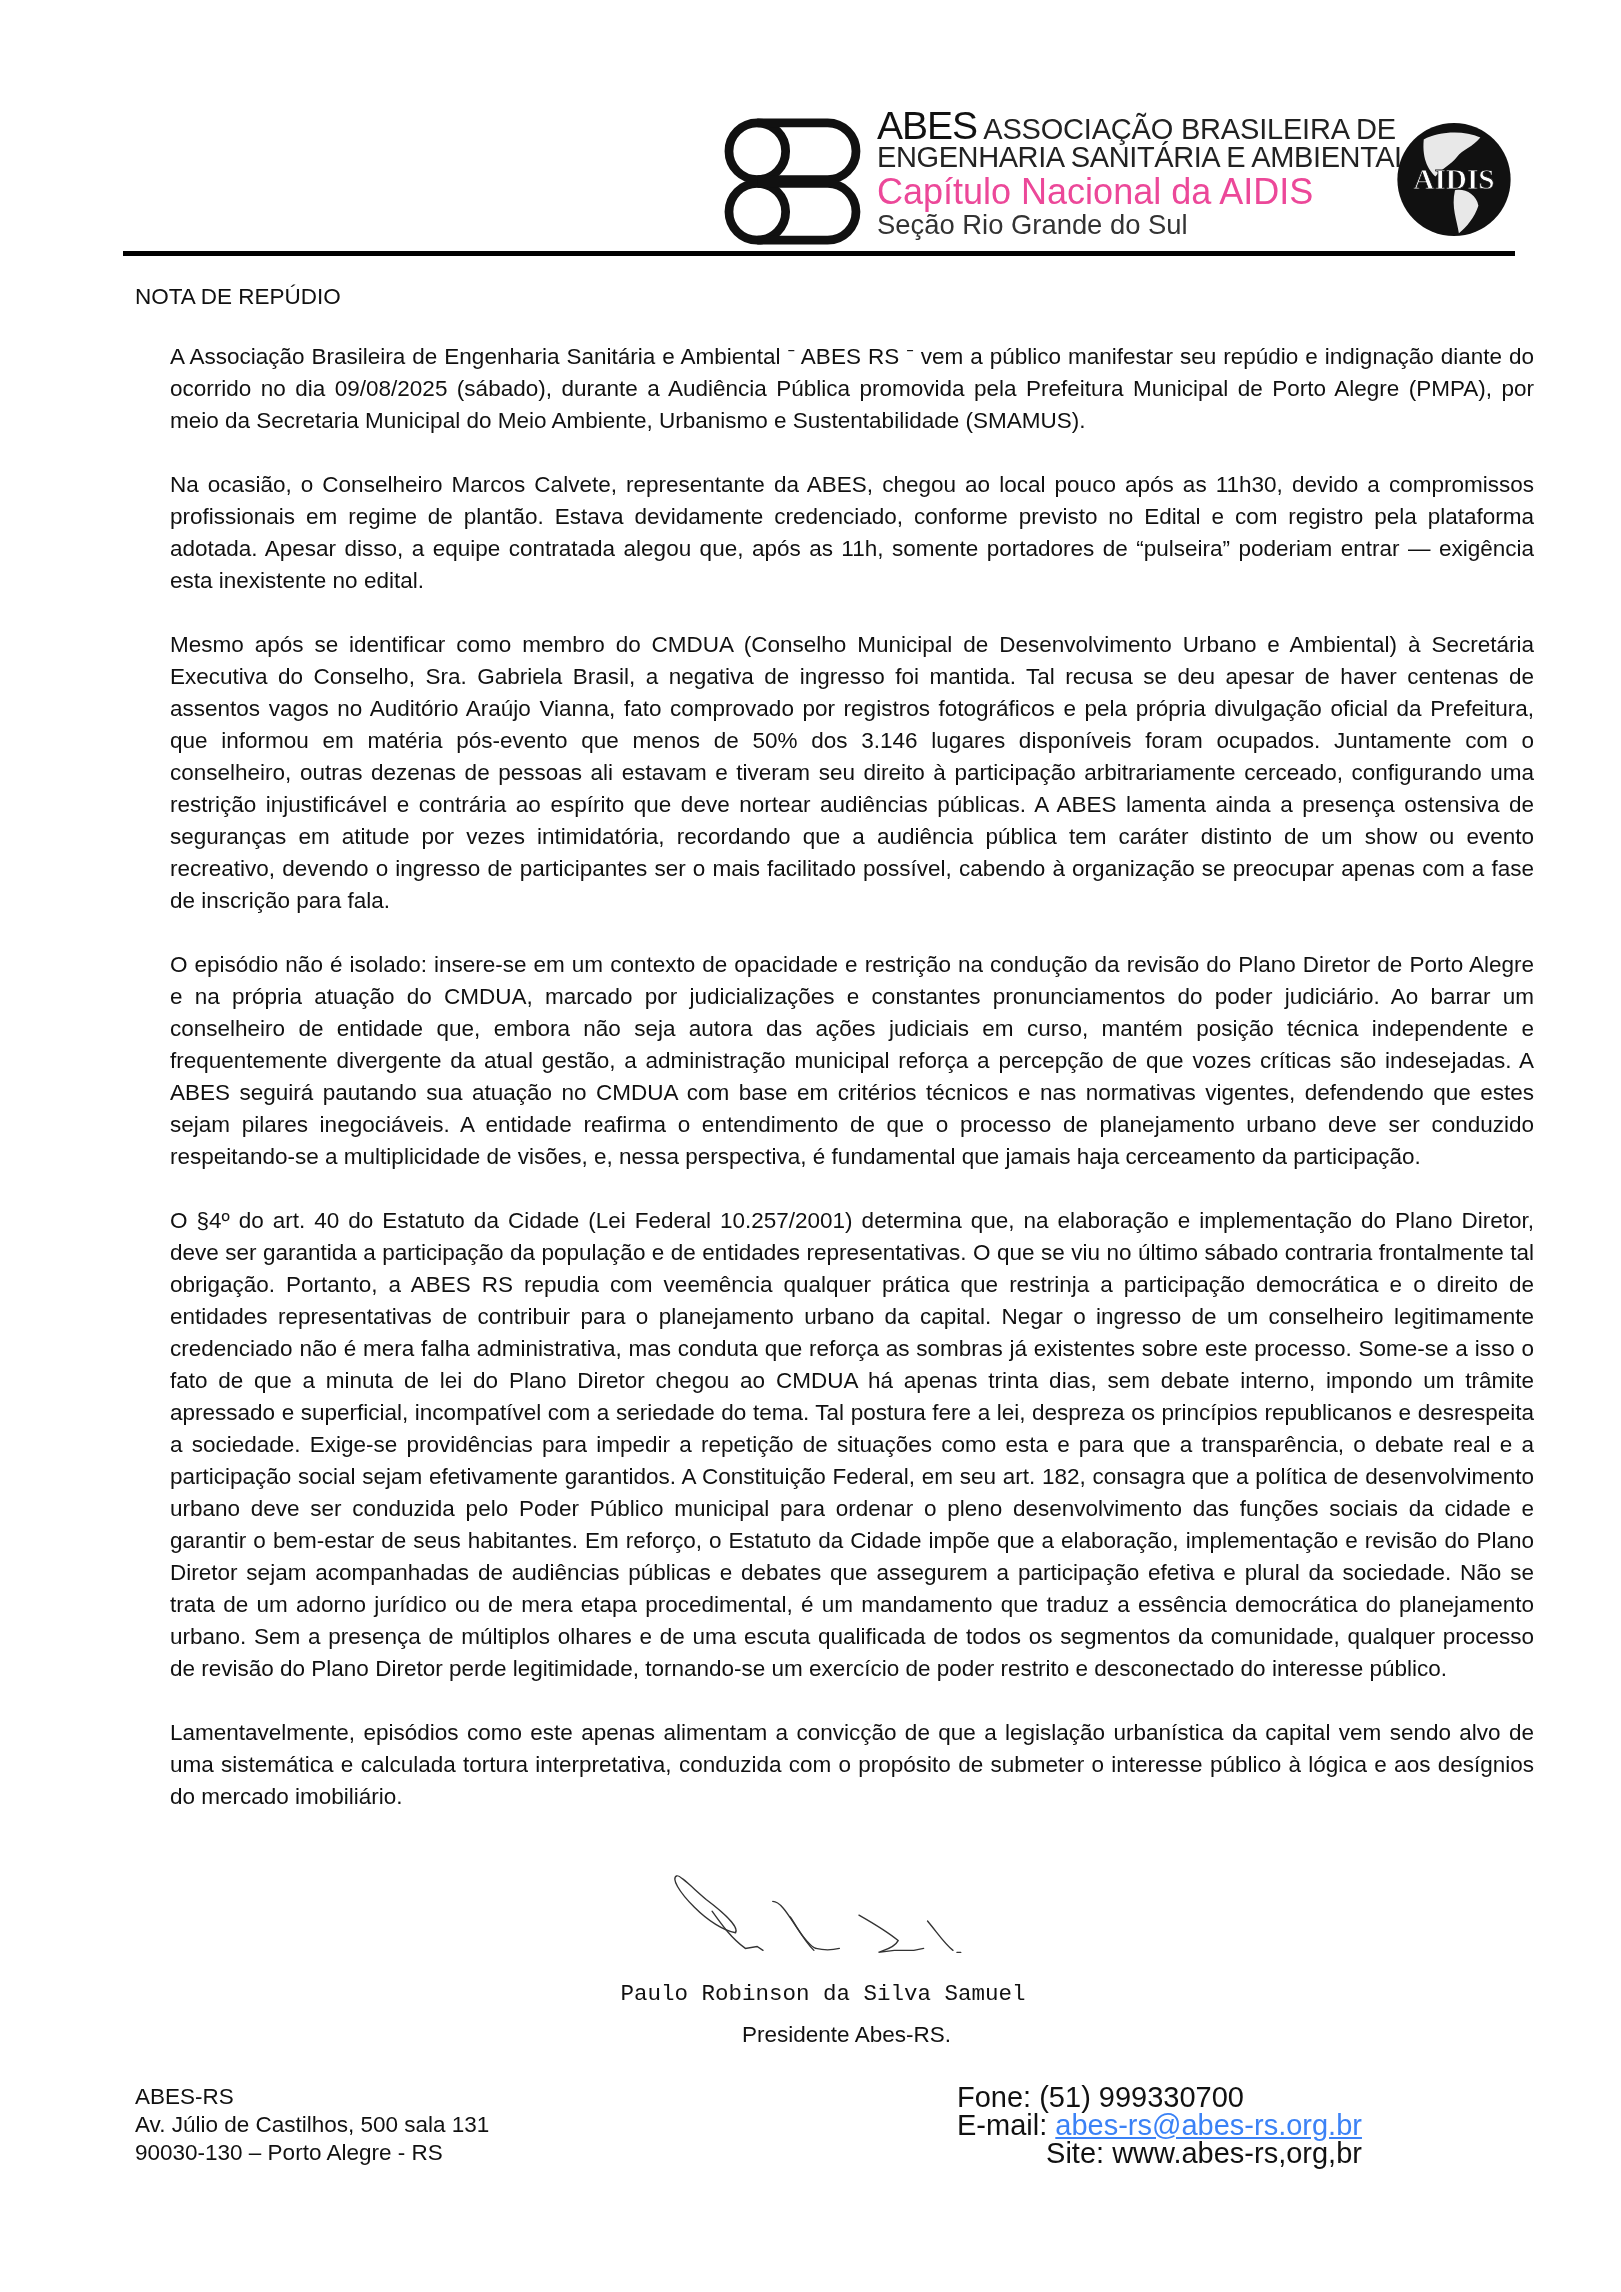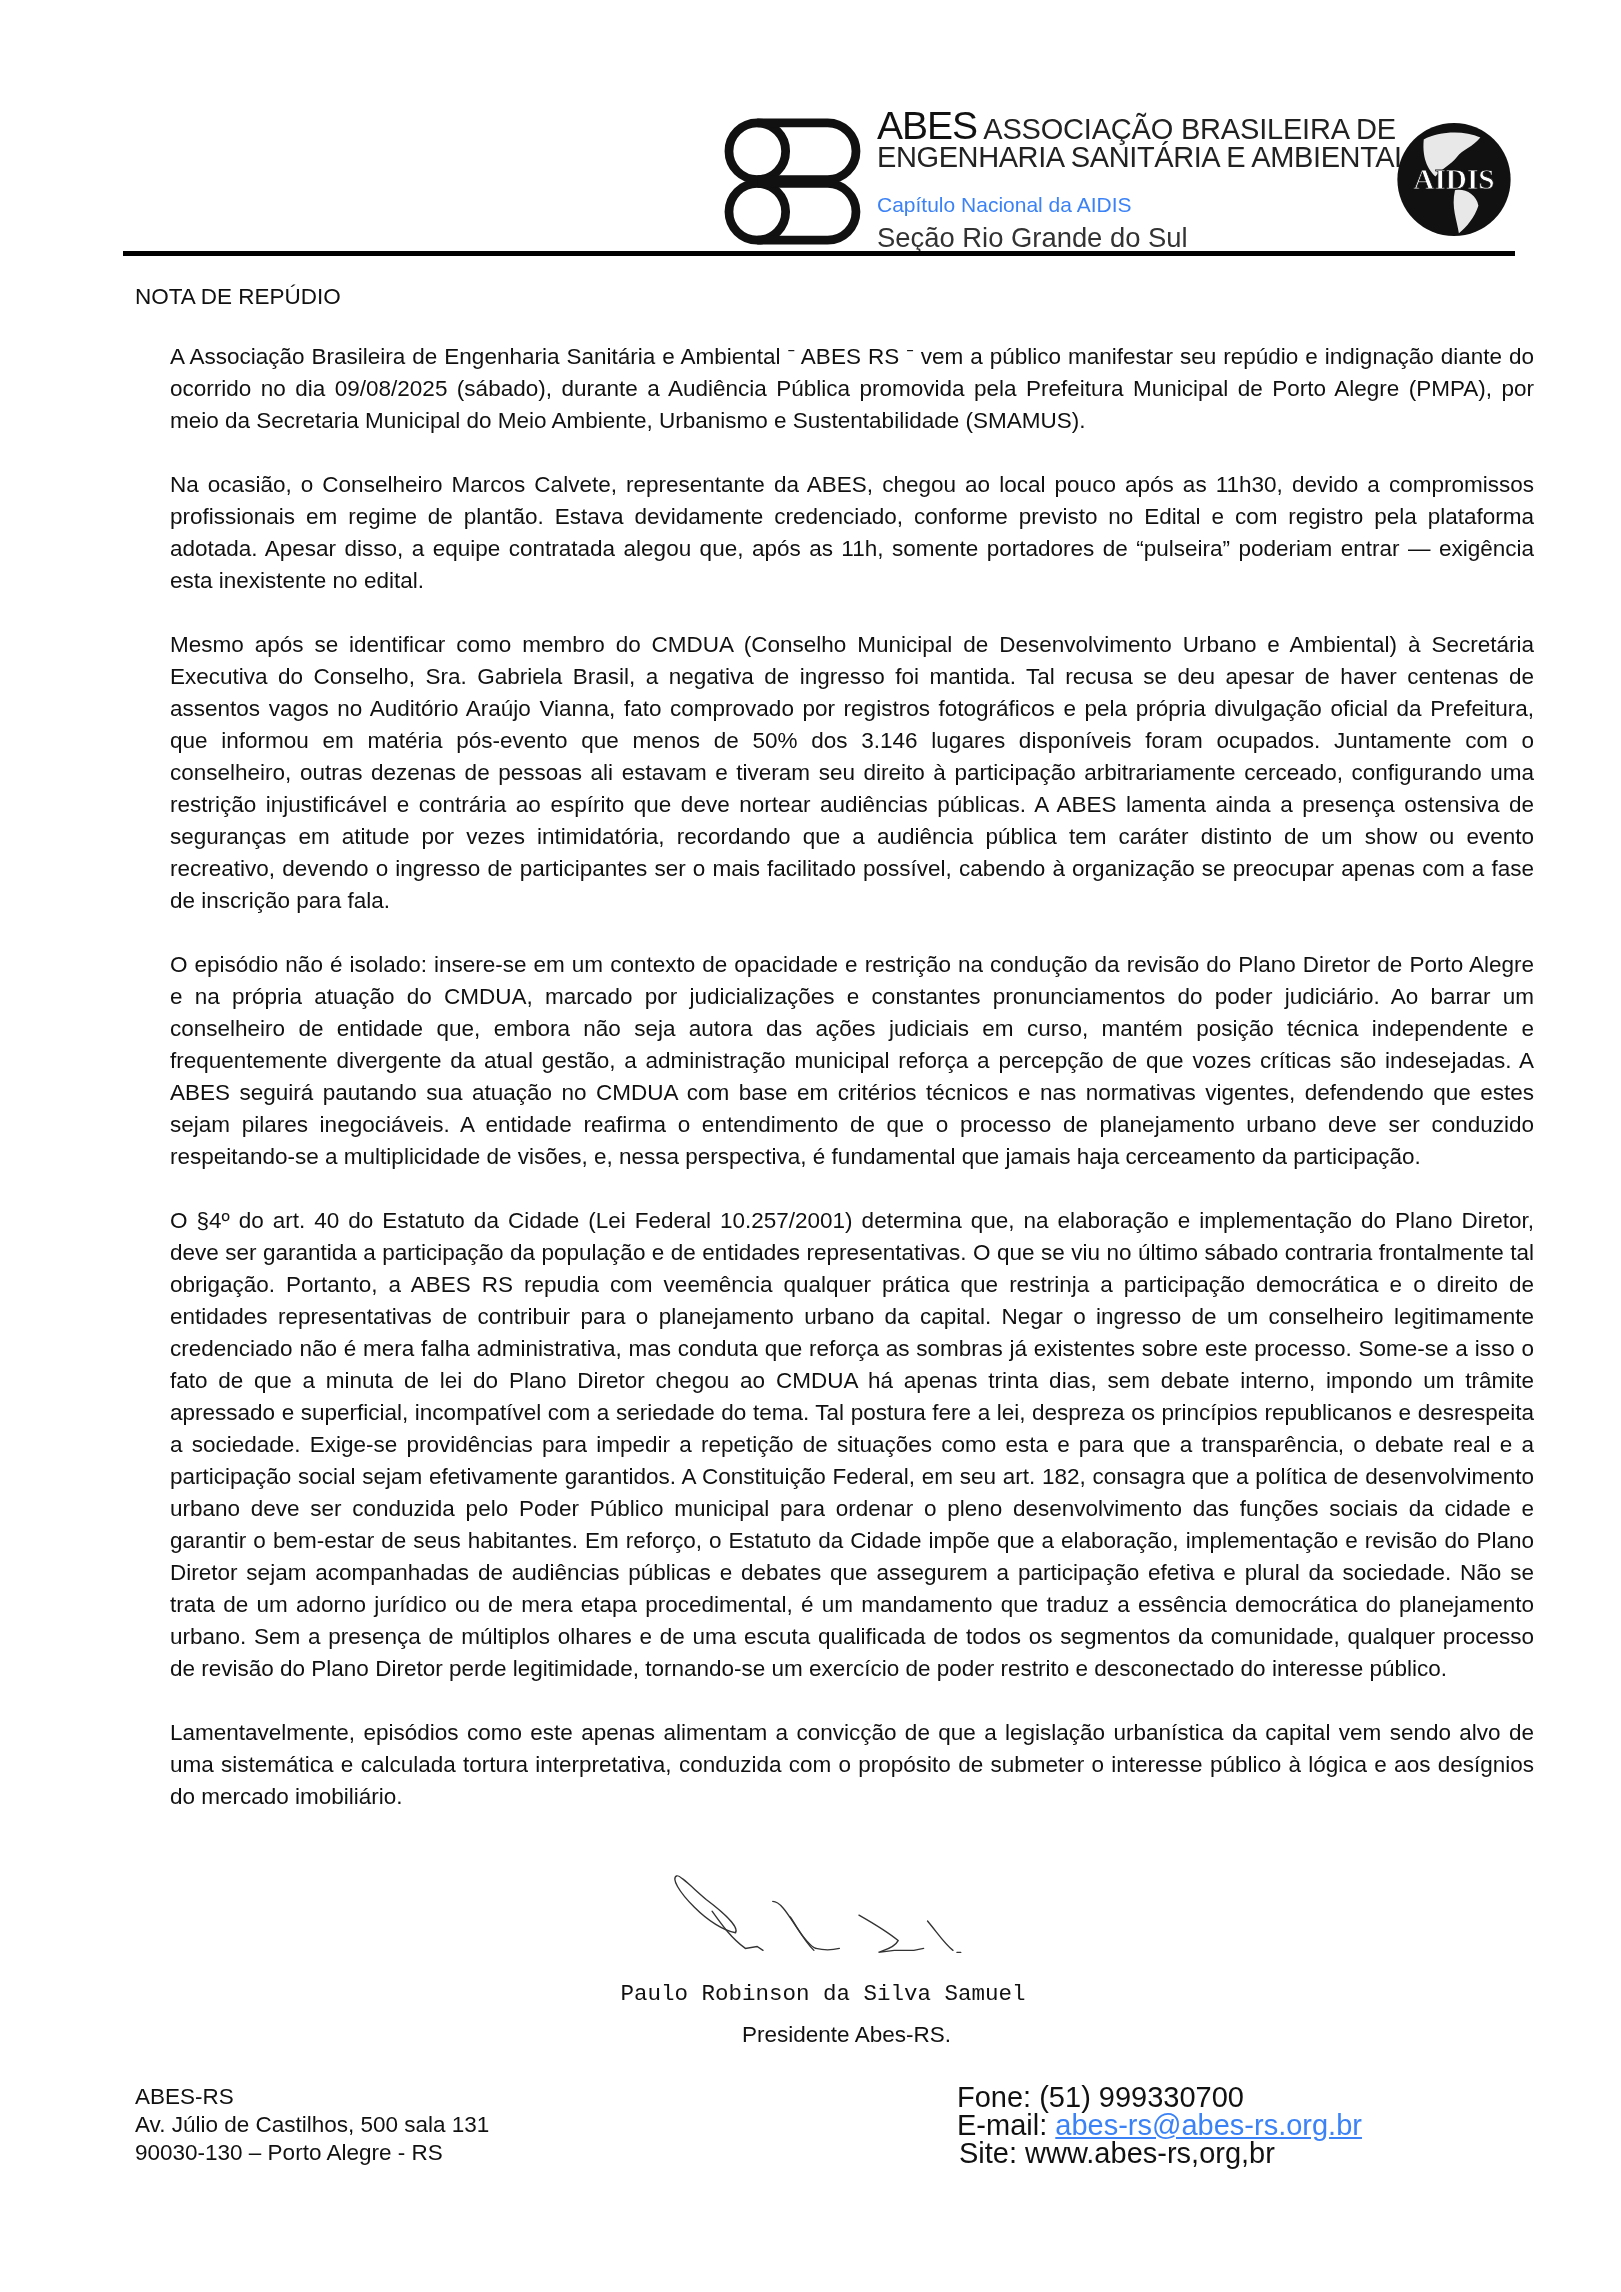--- a/index.html
+++ b/index.html
@@ -6,40 +6,40 @@
   body { width: 1621px; height: 2293px; position: relative; overflow: hidden; color: #111; font-family: "Liberation Sans", sans-serif; }
   .page { position: absolute; left: 0; top: 0; width: 1621px; height: 2293px; }
 
   
   .header { position: absolute; left: 720px; top: 110px; width: 794px; height: 141px; }
   .logo-88 { position: absolute; left: 2px; top: 7.8px; width: 139px; height: 127px; }
   .brand { position: absolute; left: 157px; top: 0; width: 510px; font-family: "Liberation Sans", sans-serif; color: #222; }
   .brand-line1 { font-size: 29px; line-height: 31px; white-space: nowrap; letter-spacing: -0.2px; }
   .brand-abes { font-weight: normal; font-size: 39px; letter-spacing: -1px; color: #111; }
   .brand-line2 { font-size: 29px; line-height: 29px; white-space: nowrap; margin-top: -2px; letter-spacing: -0.4px; }
-  .brand-line3 { font-size: 21px; line-height: 33px; white-space: nowrap; margin-top: 16px; color: #3b82f6; }
+  .brand-line3 { font-size: 36px; line-height: 33px; white-space: nowrap; margin-top: 3px; color: #ec4899; }
   .brand-line4 { font-size: 27.4px; line-height: 33px; white-space: nowrap; color: #333; }
   .aidis { position: absolute; left: 674px; top: 7.8px; width: 120px; height: 123px; }
   .rule { position: absolute; left: 123px; top: 251px; width: 1392px; height: 4.9px; background: #000; }
 
   .date { position: absolute; left: 882px; top: 257px; width: 620px; text-align: right; font-size: 22.5px; line-height: 29px; }
   .title { position: absolute; left: 135px; top: 282px; font-size: 22.5px; line-height: 29px; }
 
   .body { position: absolute; left: 135px; top: 341px; width: 1364px; font-size: 22.5px; line-height: 32px; text-align: justify; margin-left: 35px; }
   .body p { margin: 0 0 32px 0; }
 
   .signature { position: absolute; left: 667px; top: 1872px; width: 333px; height: 98px; }
   .signer { position: absolute; left: 588px; top: 1980px; width: 470px; text-align: center; font-size: 22.5px; line-height: 29px; }
   .signer-name { position: absolute; left: 0; top: 0; width: 470px; text-align: center; font-family: Liberation Mono, monospace; }
   .signer-role { position: absolute; left: 23.5px; top: 40px; width: 470px; text-align: center; }
 
   .footer-left { position: absolute; left: 135px; top: 2083px; font-size: 22.5px; line-height: 28px; }
   .footer-right { position: absolute; left: 957px; top: 2083px; font-size: 29px; line-height: 28px; }
   .footer-right a { color: #3b82f6; text-decoration: underline; }
-  .site { padding-left: 2px; }
+  .site { padding-left: 2px; text-align: right; }
 </style>
 </head>
 <body>
 
 <div class="page">
 
   <div class="header">
     <svg class="logo-88" viewBox="0 0 142 130">
       <g fill="none" stroke="#111" stroke-width="9">
         <circle cx="36" cy="34" r="29"></circle>

